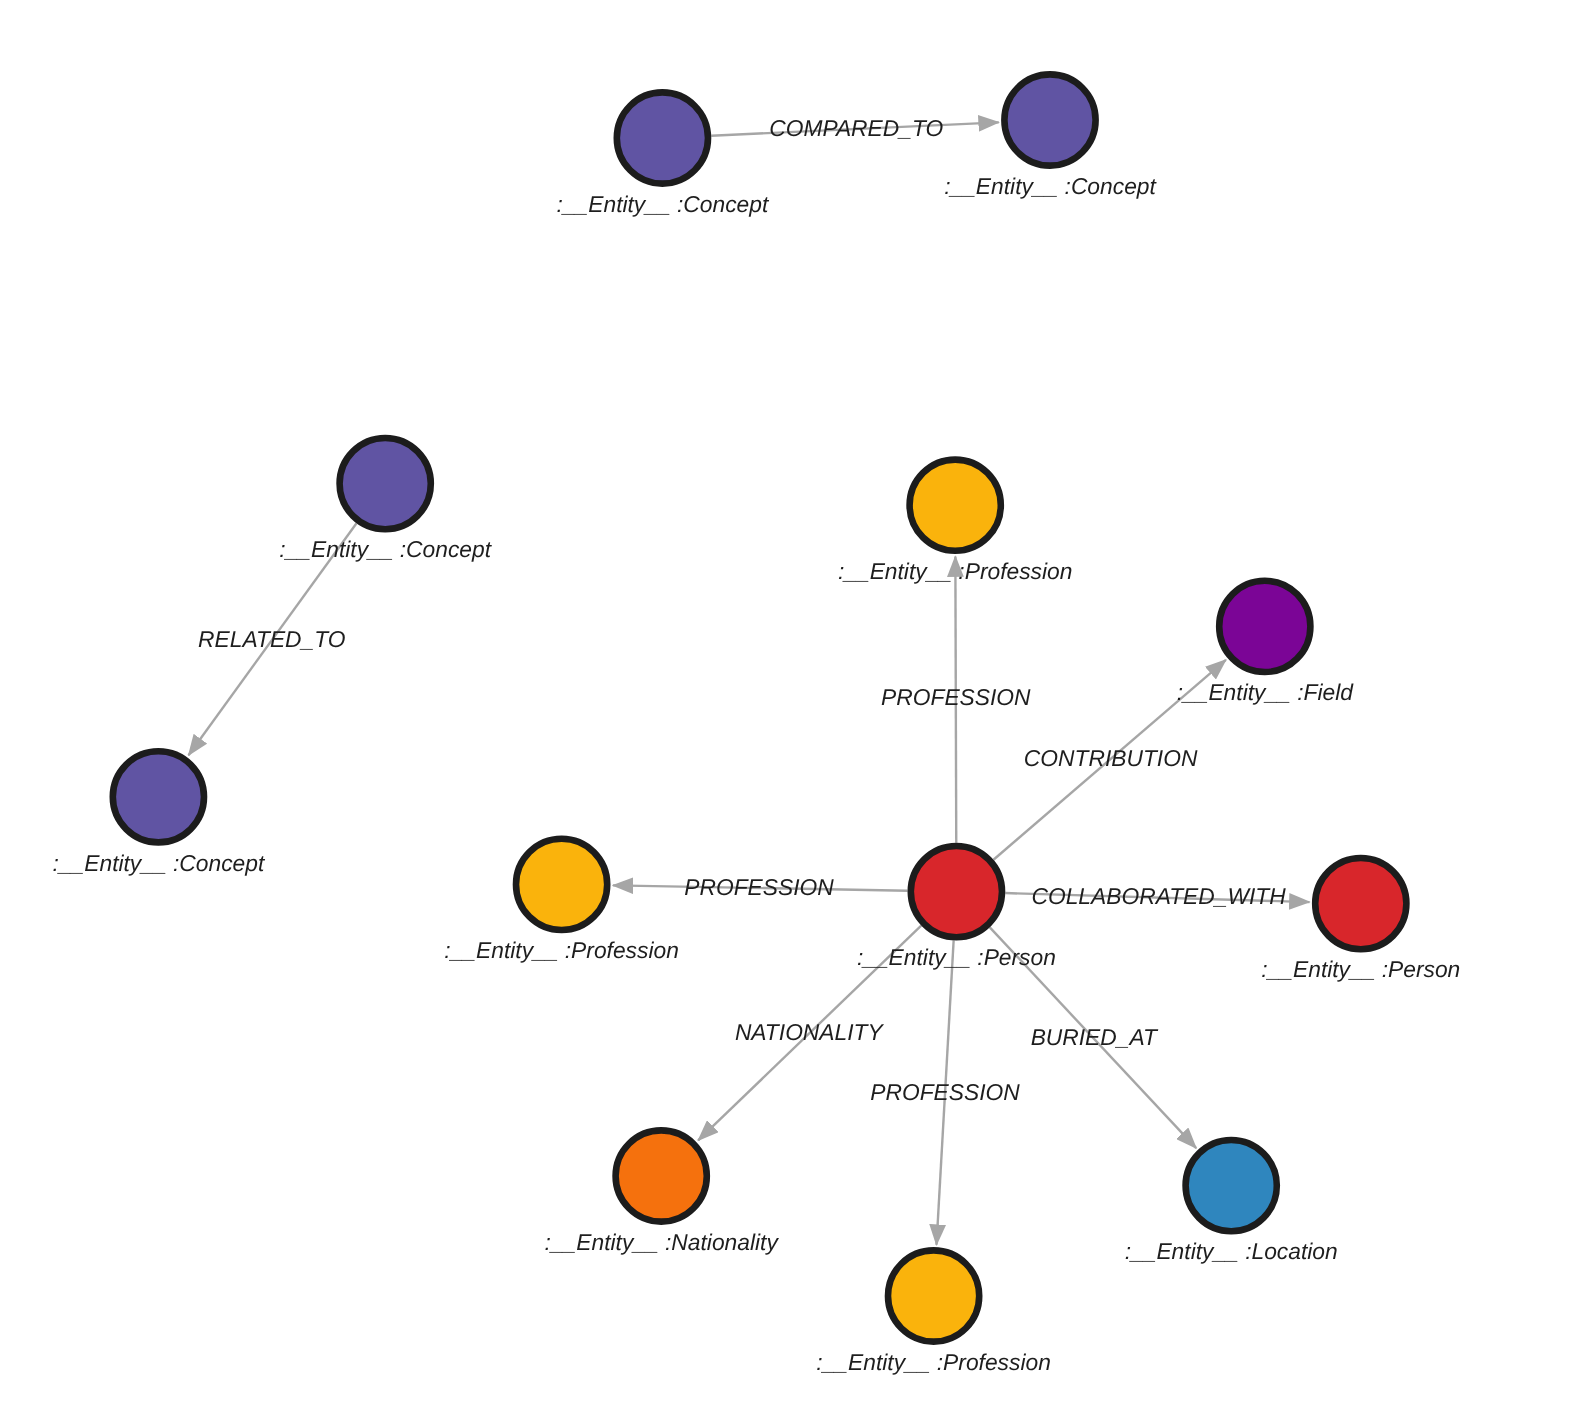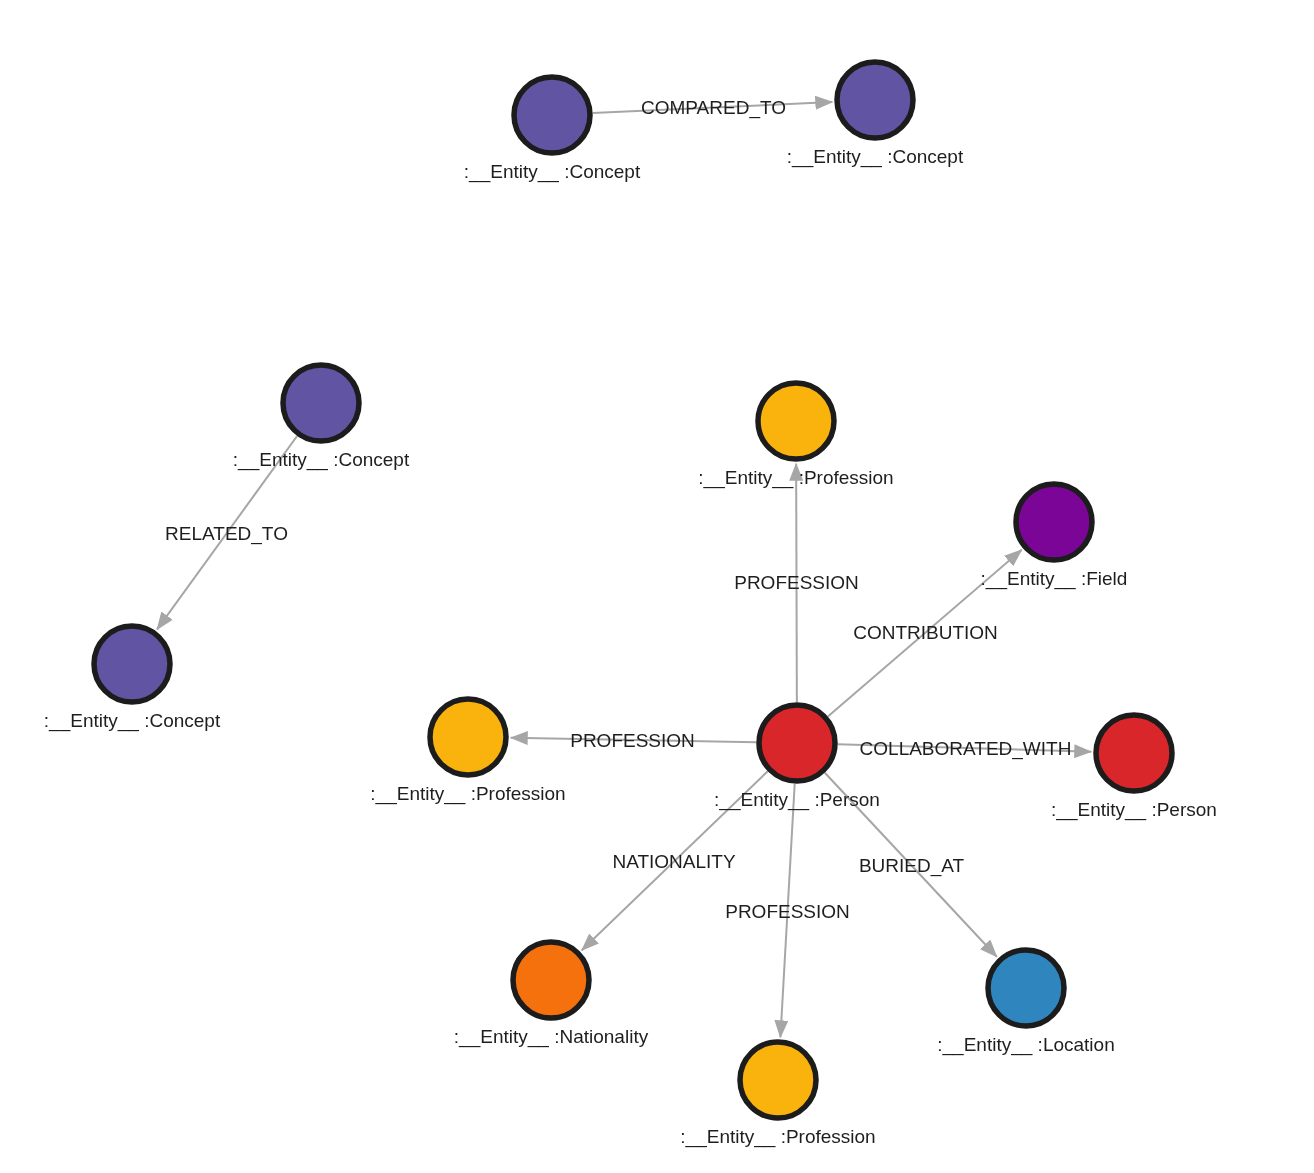--- a/index.html
+++ b/index.html
@@ -9,20 +9,21 @@
     width: 1314px;
     height: 1173px;
     overflow: hidden;
     font-family: "Liberation Sans", sans-serif;
   }
   .stage {
     position: relative;
     width: 1314px;
     height: 1173px;
     background: #ffffff;
+    font-style: italic;
   }
   svg {
     display: block;
   }
   .edge-line {
     fill: none;
   }
   .edge-label {
     text-anchor: middle;
     dominant-baseline: central;

